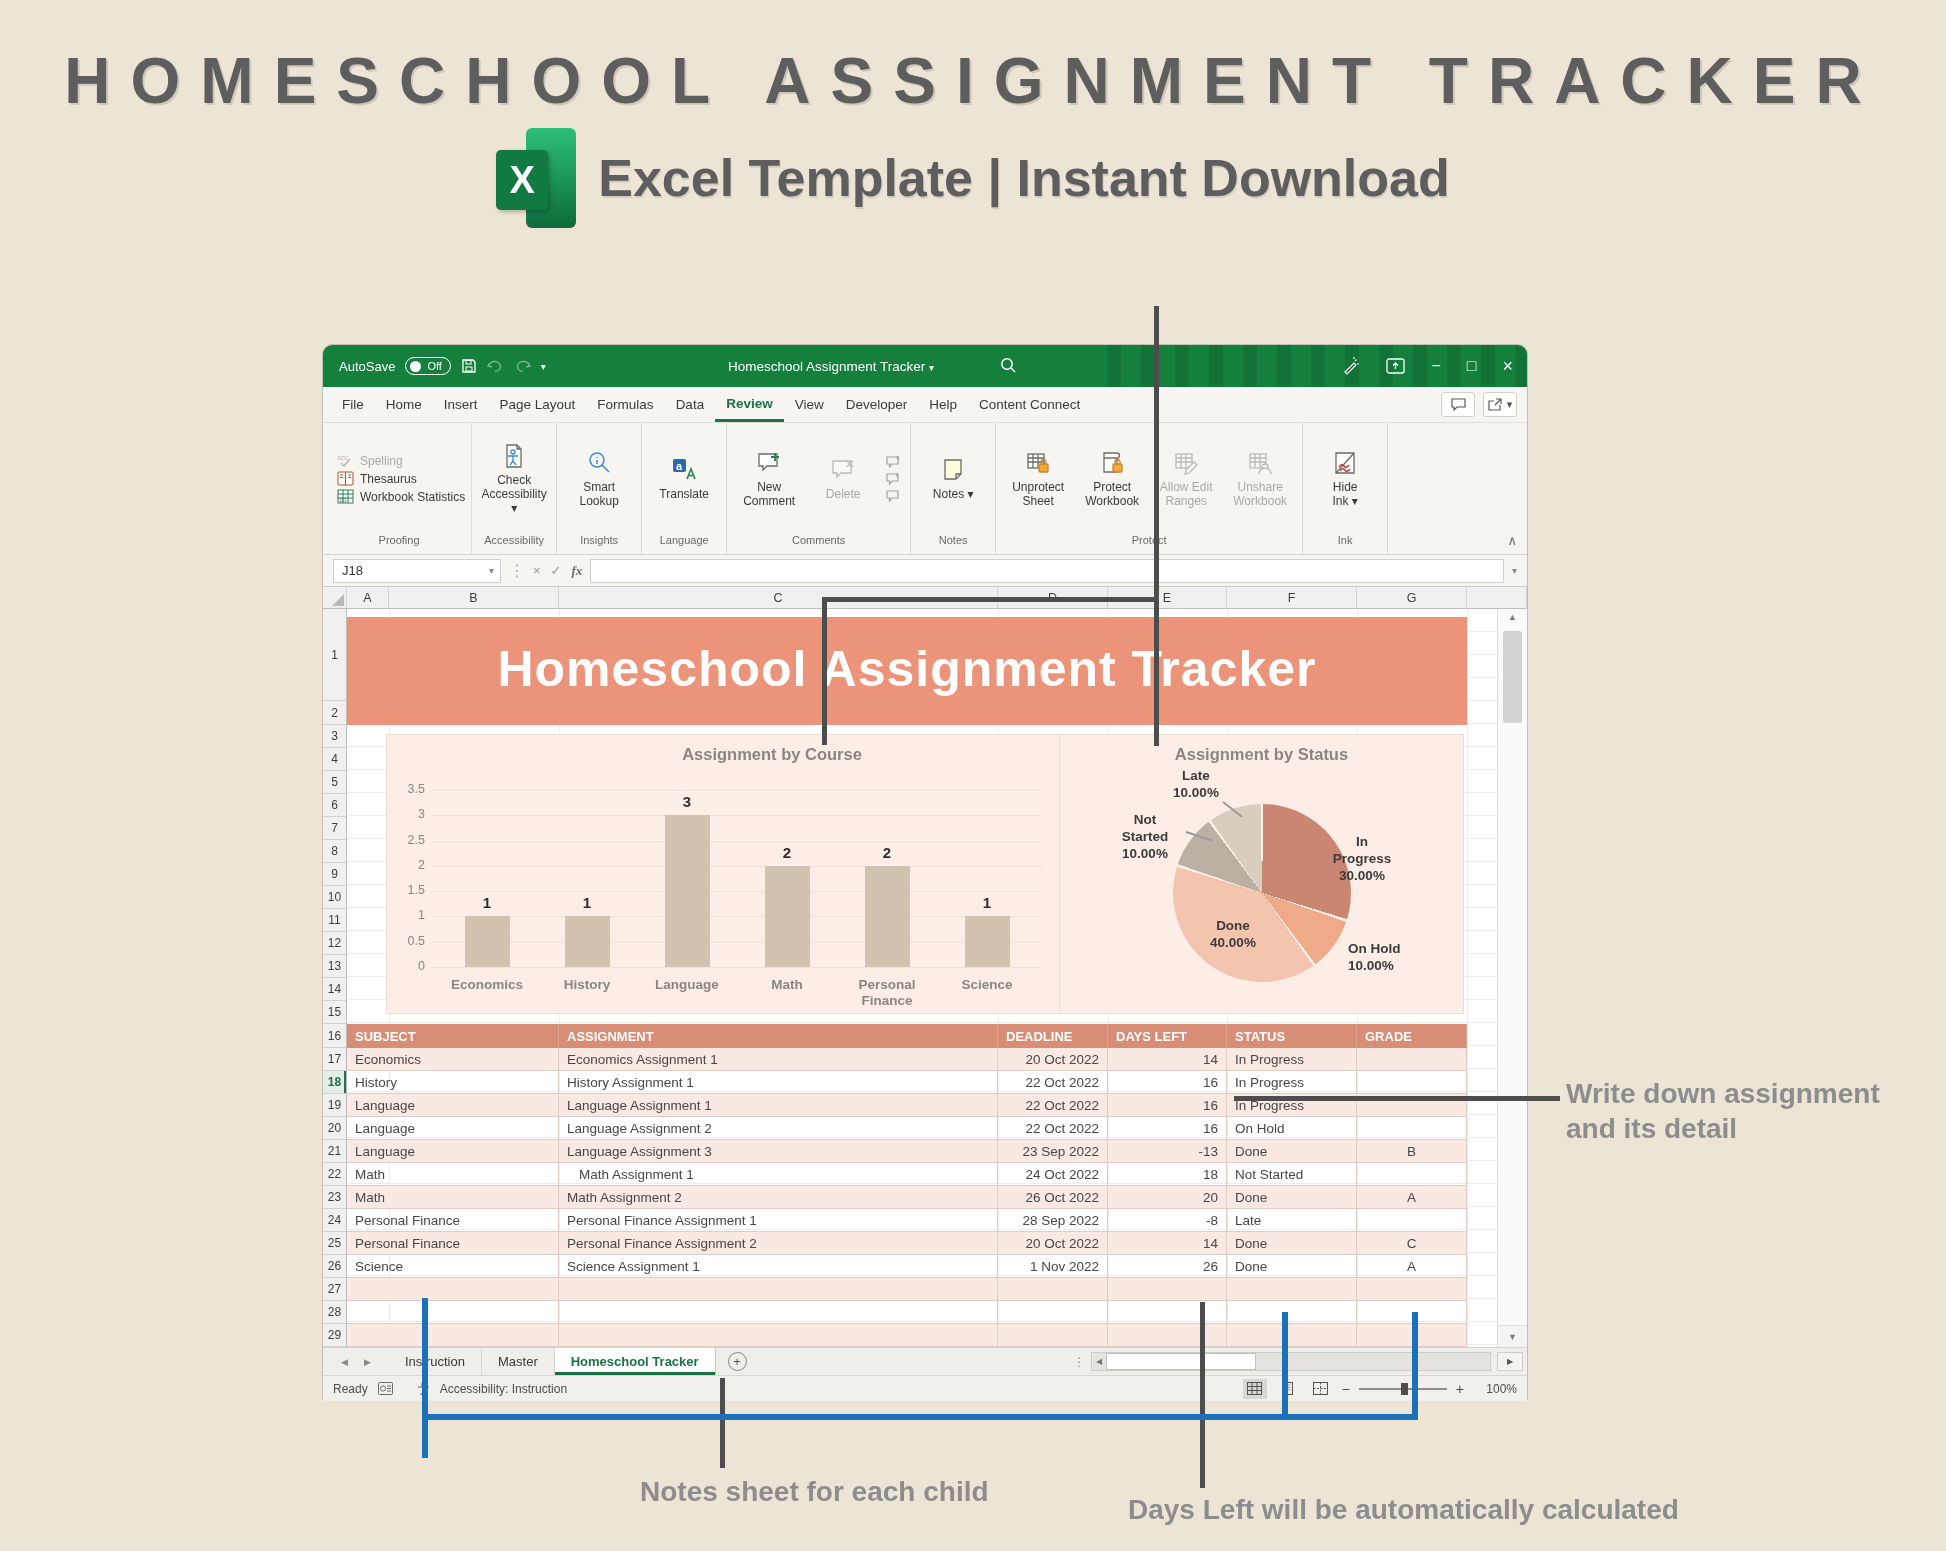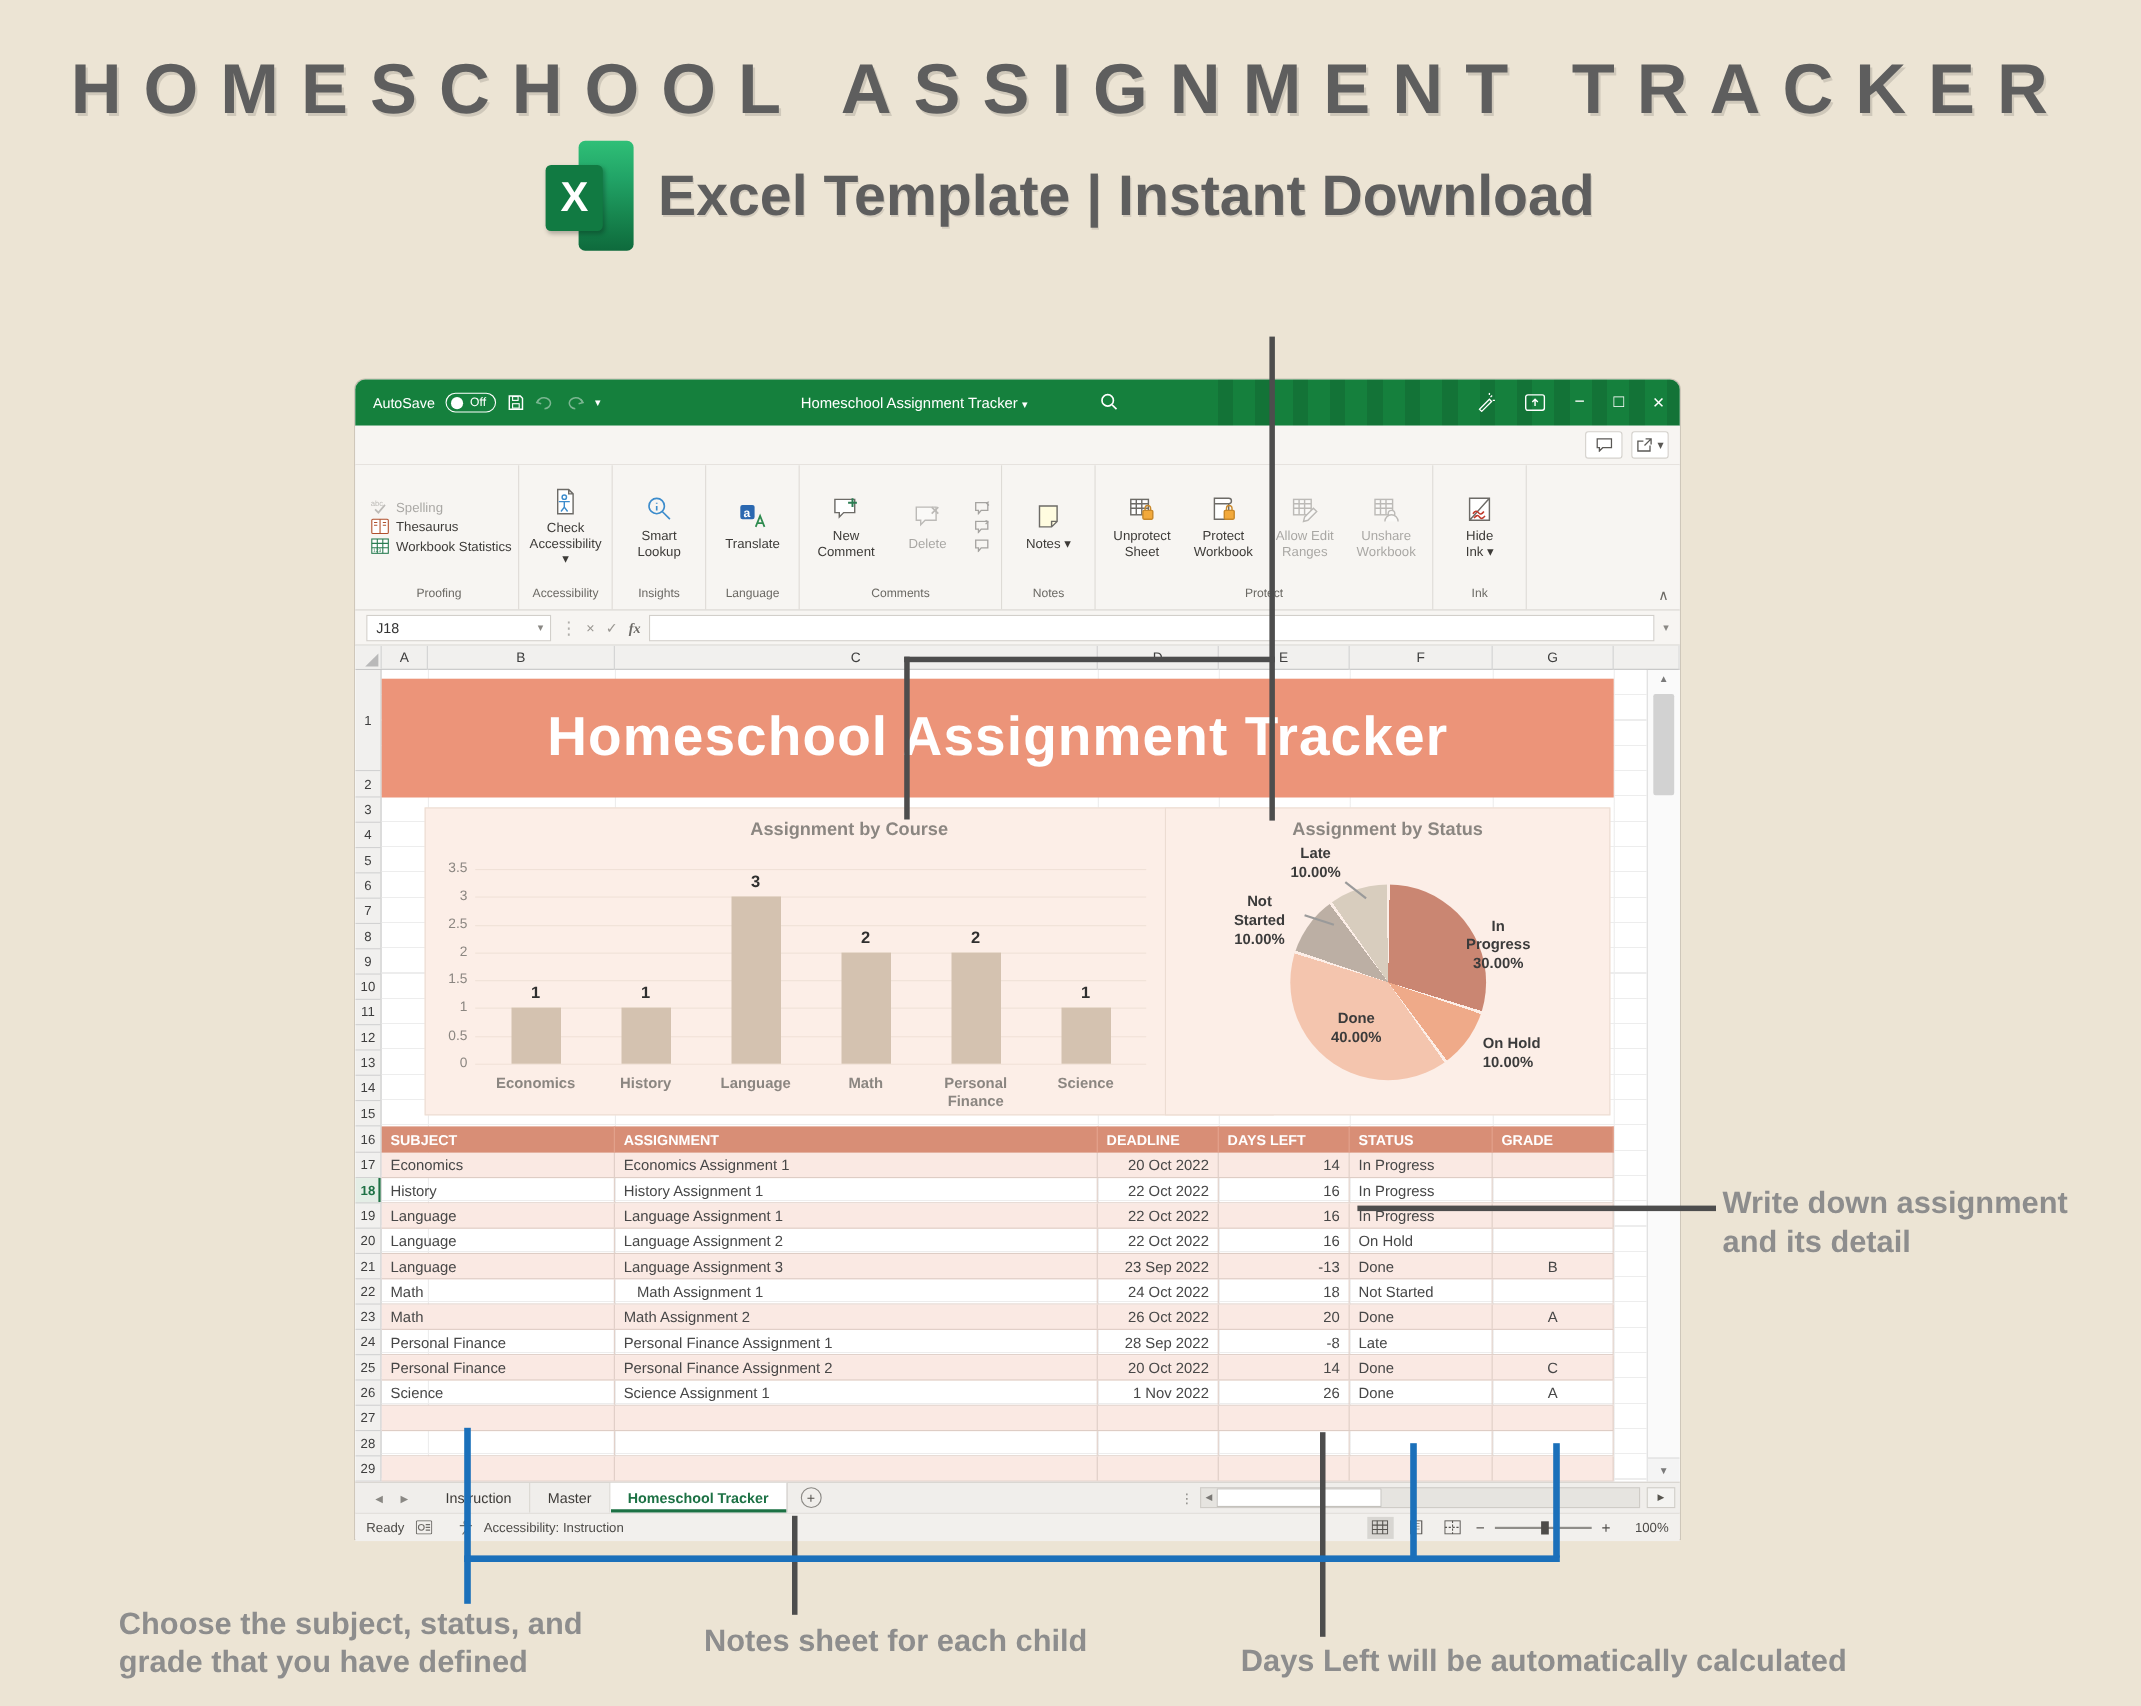--- a/index.html
+++ b/index.html
@@ -169,21 +169,20 @@
   <div class="hero-title">HOMESCHOOL ASSIGNMENT TRACKER</div>
   <div class="hero-sub">
     <span class="xl-logo">
       <span class="sheet"></span>
       <span class="front">X</span>
     </span>
     <span class="hero-sub-text">Excel Template | Instant Download</span>
   </div>
 
   <div class="co" style="left:1566px;top:1076px;width:345px;">Write down assignment and its detail</div>
-  <div class="co" style="left:108px;top:1458px;width:475px;">Choose the subject, status, and grade that you have defined</div>
   <div class="co" style="left:640px;top:1474px;">Notes sheet for each child</div>
   <div class="co" style="left:1128px;top:1492px;">Days Left will be automatically calculated</div>
 
   <div class="xwin">
 
     <div class="tbar">
       <div class="pat1"></div>
       <div class="tbar-left">
         <span>AutoSave</span>
         <span class="toggle">
@@ -233,20 +232,33 @@
               <path d="M9.5 11 V5 M7 7.5 L9.5 5 L12 7.5" fill="none" stroke="#fff" stroke-width="1.3"></path>
             </svg>
           </span>
         <span>−</span>
         <span>□</span>
         <span style="font-size:18px">×</span>
       </div>
     </div>
 
     <div class="mbar">
+      <div id="menubar" style="display:flex;">
+          <div class="mitem">File</div>
+          <div class="mitem">Home</div>
+          <div class="mitem">Insert</div>
+          <div class="mitem">Page Layout</div>
+          <div class="mitem">Formulas</div>
+          <div class="mitem">Data</div>
+          <div class="mitem act">Review</div>
+          <div class="mitem">View</div>
+          <div class="mitem">Developer</div>
+          <div class="mitem">Help</div>
+          <div class="mitem">Content Connect</div>
+        </div>
       <div class="mbar-right">
         <span class="mbtn">
             <svg width="15" height="13" viewBox="0 0 15 13">
               <path d="M1 1 h13 v8 h-8 l-3 3 v-3 h-2 z" fill="none" stroke="#5a5855" stroke-width="1.2"></path>
             </svg>
           </span>
         <span class="mbtn">
             <svg width="15" height="13" viewBox="0 0 15 13">
               <path d="M6 3 h-5 v9 h11 v-5" fill="none" stroke="#5a5855" stroke-width="1.2"></path>
               <path d="M8 1 h5 v5 M13 1 L7 7" fill="none" stroke="#5a5855" stroke-width="1.2"></path>

